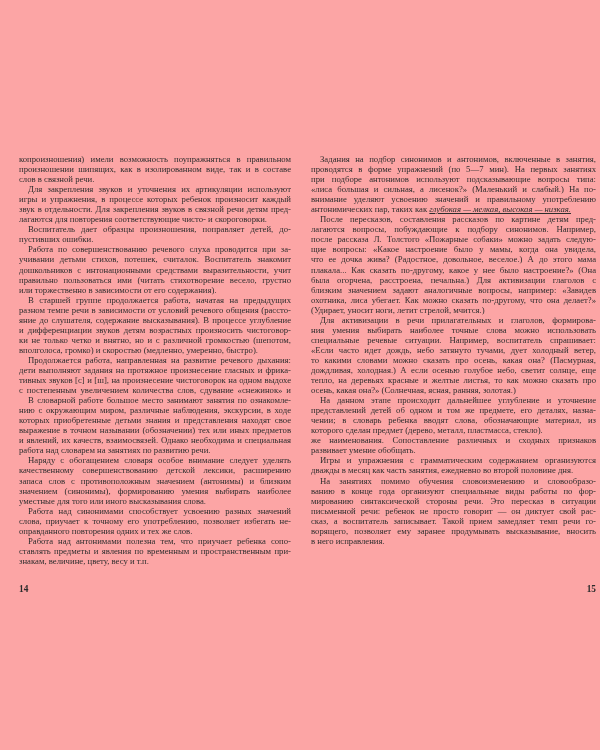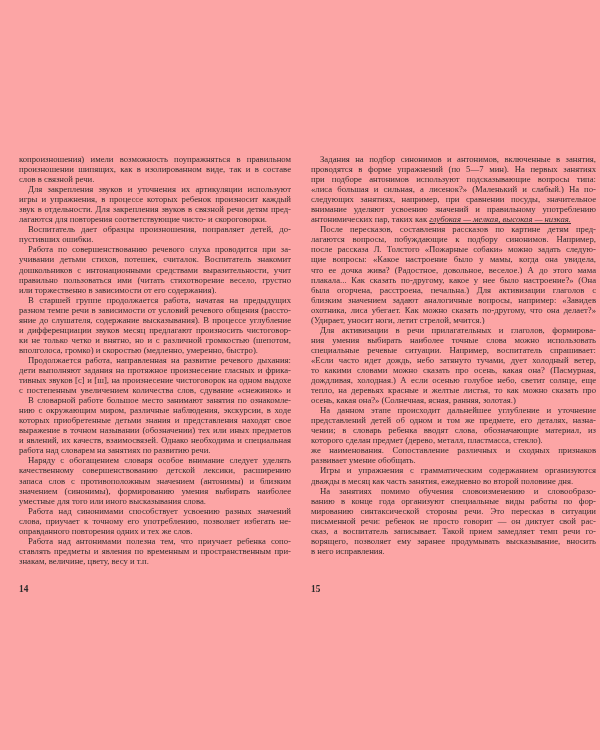--- a/index.html
+++ b/index.html
@@ -41,21 +41,21 @@
   .pagenum {
     position: absolute;
     top: 584px;
     height: 11px;
     line-height: 11px;
     font-size: 9.3px;
     font-weight: 700;
     color: #2b2b2b;
   }
   .pn-left  { left: 19px; text-align: center; }
-  .pn-right { left: 311px; width: 285px; }
+  .pn-right { left: 311px; width: 285px; text-align: right; }
 </style>
 </head>
 <body>
 
 <div class="spread">
   <div class="page">
     <div class="col col-left">
         <div class="line">копроизношения) имели возможность поупражняться в правильном</div>
         <div class="line">произношении шипящих, как в изолированном виде, так и в составе</div>
         <div class="line last">слов в связной речи.</div>
@@ -66,21 +66,21 @@
         <div class="line indent">Воспитатель дает образцы произношения, поправляет детей, до-</div>
         <div class="line last">пустивших ошибки.</div>
         <div class="line indent">Работа по совершенствованию речевого слуха проводится при за-</div>
         <div class="line">учивании детьми стихов, потешек, считалок. Воспитатель знакомит</div>
         <div class="line">дошкольников с интонационными средствами выразительности, учит</div>
         <div class="line">правильно пользоваться ими (читать стихотворение весело, грустно</div>
         <div class="line last">или торжественно в зависимости от его содержания).</div>
         <div class="line indent">В старшей группе продолжается работа, начатая на предыдущих</div>
         <div class="line">разном темпе речи в зависимости от условий речевого общения (рассто-</div>
         <div class="line">яние до слушателя, содержание высказывания). В процессе углубление</div>
-        <div class="line">и дифференциации звуков месяц предлагают произносить чистоговор-</div>
+        <div class="line">и дифференциации звуков детям возрастных произносить чистоговор-</div>
         <div class="line">ки не только четко и внятно, но и с различной громкостью (шепотом,</div>
         <div class="line last">вполголоса, громко) и скоростью (медленно, умеренно, быстро).</div>
         <div class="line indent">Продолжается работа, направленная на развитие речевого дыхания:</div>
         <div class="line">дети выполняют задания на протяжное произнесение гласных и фрика-</div>
         <div class="line">тивных звуков [с] и [ш], на произнесение чистоговорок на одном выдохе</div>
         <div class="line last">с постепенным увеличением количества слов, сдувание «снежинок» и пр.</div>
         <div class="line indent">В словарной работе большое место занимают занятия по ознакомле-</div>
         <div class="line">нию с окружающим миром, различные наблюдения, экскурсии, в ходе</div>
         <div class="line">которых приобретенные детьми знания и представления находят свое</div>
         <div class="line">выражение в точном назывании (обозначении) тех или иных предметов</div>
@@ -99,21 +99,20 @@
         <div class="line last">знакам, величине, цвету, весу и т.п.</div>
       </div>
     <div class="pagenum pn-left">14</div>
   </div>
   <div class="page">
     <div class="col col-right">
         <div class="line indent">Задания на подбор синонимов и антонимов, включенные в занятия,</div>
         <div class="line">проводятся в форме упражнений (по 5—7 мин). На первых занятиях</div>
         <div class="line">при подборе антонимов используют подсказывающие вопросы типа:</div>
         <div class="line">«лиса большая и сильная, а лисенок?» (Маленький и слабый.) На по-</div>
-        <div class="line">следующих занятиях, например, при сравнении посуды, значительное</div>
         <div class="line">внимание уделяют усвоению значений и правильному употреблению</div>
         <div class="line last"><span>антонимических пар, таких как </span><span class="it">глубокая — мелкая, высокая — низкая.</span></div>
         <div class="line indent">После пересказов, составления рассказов по картине детям пред-</div>
         <div class="line">лагаются вопросы, побуждающие к подбору синонимов. Например,</div>
         <div class="line">после рассказа Л. Толстого «Пожарные собаки» можно задать следую-</div>
         <div class="line">щие вопросы: «Какое настроение было у мамы, когда она увидела,</div>
         <div class="line">что ее дочка жива? (Радостное, довольное, веселое.) А до этого мама</div>
         <div class="line">плакала... Как сказать по-другому, какое у нее было настроение?» (Она</div>
         <div class="line">была огорчена, расстроена, печальна.) Для активизации глаголов с</div>
         <div class="line">близким значением задают аналогичные вопросы, например: «Завидев</div>

